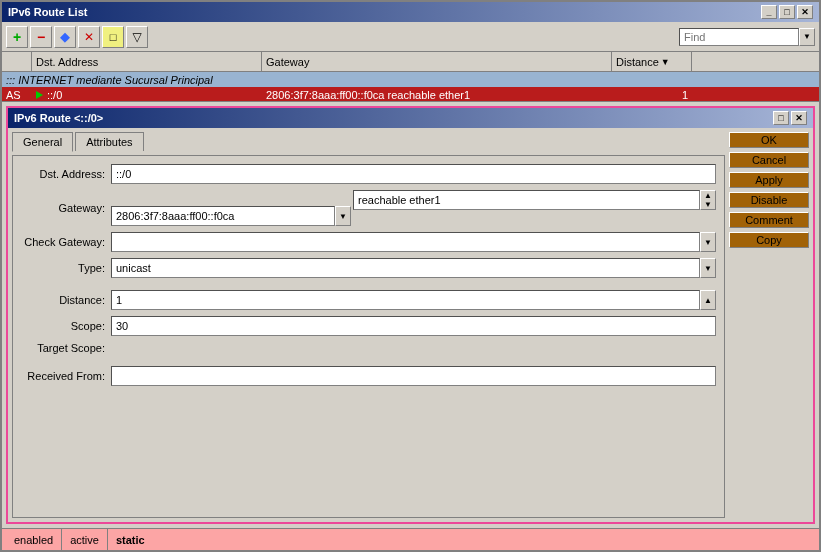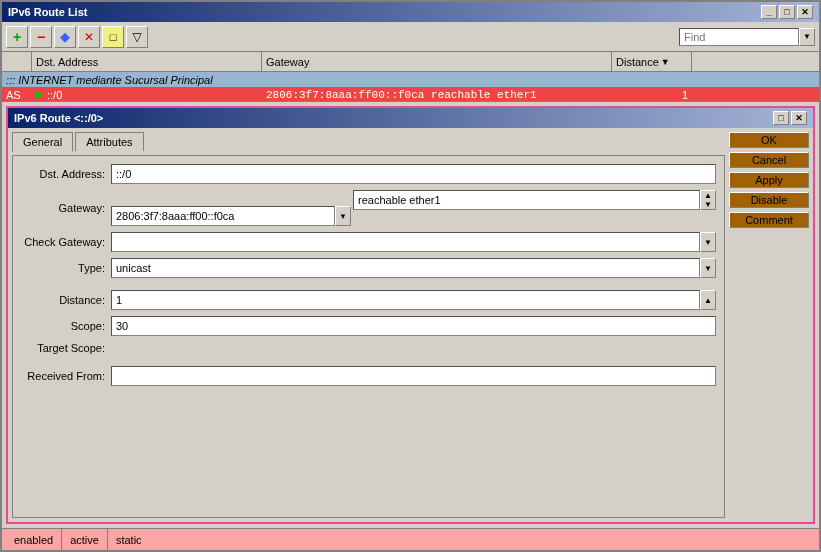--- a/index.html
+++ b/index.html
@@ -160,36 +160,36 @@
     }
 
     .table-row {
       display: flex;
       height: 16px;
       align-items: center;
       background: white;
     }
 
     .table-row.selected {
-      background: #ef4444;
+      background: #b91c1c;
       color: white;
     }
 
     .td {
       padding: 0 4px;
       font-size: 11px;
       height: 100%;
       display: flex;
       align-items: center;
       overflow: hidden;
     }
 
     .td-check { width: 30px; }
     .td-dst { width: 230px; }
-    .td-gw { width: 350px; font-family: Liberation Mono, monospace; }
+    .td-gw { width: 350px; }
     .td-dist { width: 80px; justify-content: flex-end; }
 
     
     .inner-window {
       position: relative;
       margin: 4px;
       background: #d4d0c8;
       border: 2px solid #ec4899;
       flex: 1;
       display: flex;
@@ -379,20 +379,21 @@
       height: 100%;
       display: flex;
       align-items: center;
       padding: 0 8px;
       font-size: 11px;
       border-right: 1px solid #808080;
     }
 
     .status-item:last-child {
       border-right: none;
+      font-weight: bold;
     }
 
     
     .btn-add { color: #00aa00; font-weight: bold; font-size: 14px; }
     .btn-remove { color: #cc0000; font-weight: bold; font-size: 14px; }
   </style>
 </head>
 <body>
 
 <div class="outer-window">
@@ -531,20 +532,21 @@
           </div>
         </div>
       </div>
 
       <div class="btn-panel">
         <button class="panel-btn">OK</button>
         <button class="panel-btn">Cancel</button>
         <button class="panel-btn">Apply</button>
         <button class="panel-btn">Disable</button>
         <button class="panel-btn">Comment</button>
+        <button class="panel-btn">Copy</button>
       </div>
     </div>
   </div>
 
   <div class="status-bar">
     <div class="status-item">enabled</div>
     <div class="status-item">active</div>
     <div class="status-item">static</div>
   </div>
 </div>

